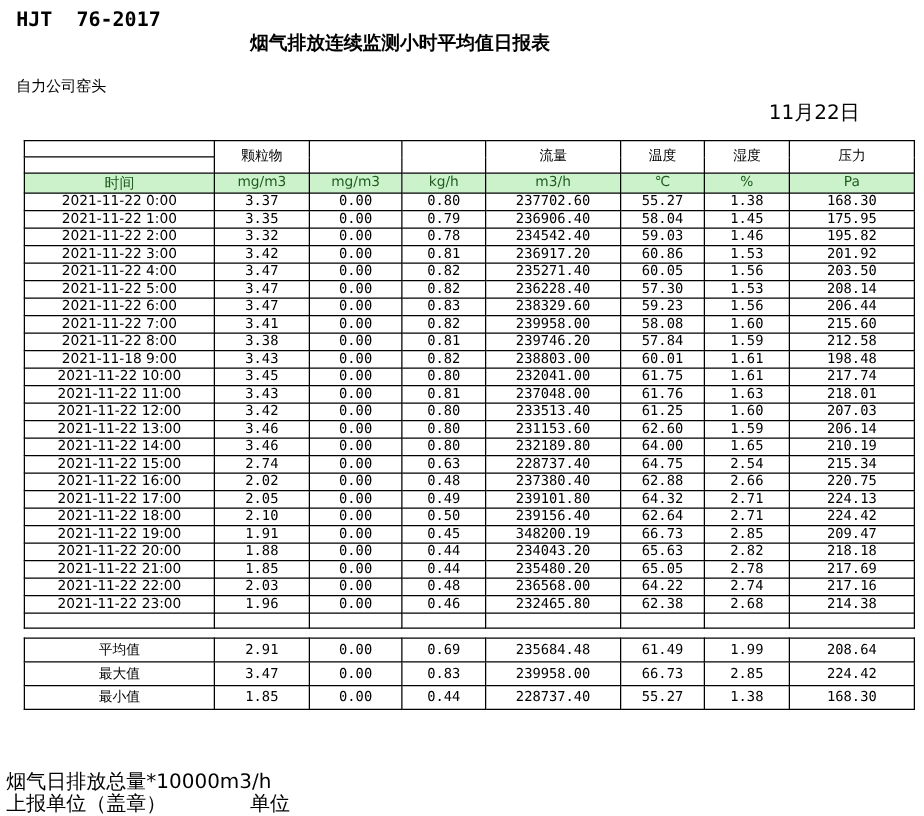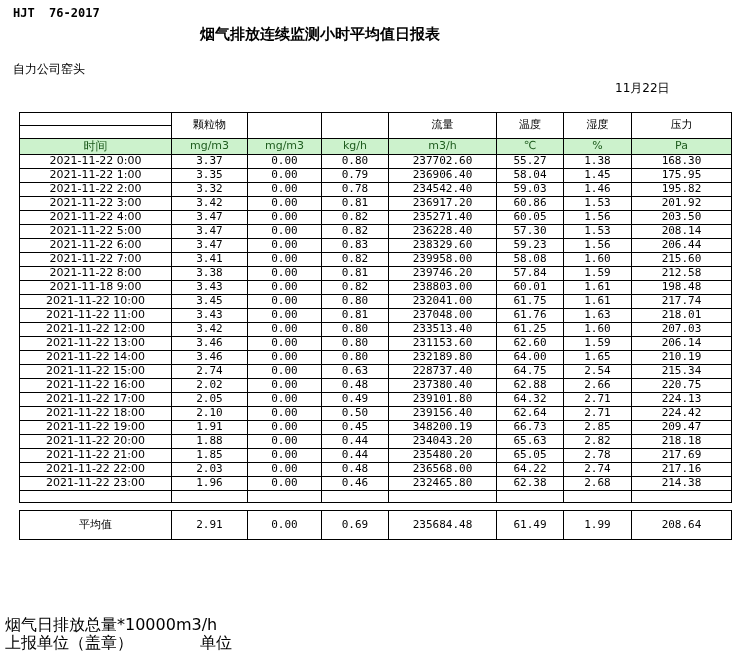--- a/index.html
+++ b/index.html
@@ -3,44 +3,44 @@
 <meta charset="utf-8">
 <style>
   :root { --hdr-bg:#ccf2cc; --hdr-text:#1e5c1e; }
   * { box-sizing:border-box; }
   html,body { margin:0; padding:0; }
   body {
     width:739px; height:653px; position:relative; background:#ffffff;
     font-family:"DejaVu Sans","Liberation Sans",sans-serif; color:#000;
   }
   .doc-code {
-    position:absolute; left:13px; top:6px; font-size:12px; font-weight:bold;
+    position:absolute; left:13px; top:6px; font-size:16px; font-weight:bold;
     font-family:"DejaVu Sans Mono","Liberation Mono",monospace; white-space:pre;
   }
   .title {
     position:absolute; left:0; top:25px; width:640px; text-align:center;
     font-size:15px; font-weight:bold;
   }
   .site { position:absolute; left:13px; top:61px; font-size:12px; font-weight:normal; }
-  .date { position:absolute; left:615px; top:80px; font-size:12px; }
+  .date { position:absolute; left:615px; top:80px; font-size:16px; }
   .table-wrap { position:absolute; left:19px; top:112px; width:712px; }
   table { border-collapse:collapse; table-layout:fixed; width:712px; }
   td,th {
     border:1px solid #000; padding:0 2px; text-align:center; font-weight:normal;
     overflow:hidden; white-space:nowrap; font-size:11px; line-height:1.1;
   }
   .hdr-a td, .hdr-a th { height:13px; }
   .hdr-b td { height:13px; }
   .unit-row td { height:16px; background:var(--hdr-bg); color:var(--hdr-text); }
   .unit-row .c-cjk { font-size:12px; }
   tbody.rows td { height:14px; font-family:"DejaVu Sans Mono","Liberation Mono",monospace; }
   tbody.rows td.c-label { font-family:"DejaVu Sans","Liberation Sans",sans-serif; }
   .blank-row td { height:12px; }
   .gap { height:7px; }
-  .summary-table tbody.rows td { height:29px; }
+  .summary-table tbody.rows td { height:19px; }
   .foot { position:absolute; font-size:16px; }
   .foot-note { left:5px; top:615px; }
   .foot-report-unit { left:5px; top:633px; }
   .foot-unit { left:200px; top:633px; }
 </style>
 </head>
 <body>
 
 <div class="doc-code">HJT  76-2017</div>
 <div class="title">烟气排放连续监测小时平均值日报表</div>
@@ -357,19 +357,39 @@
         <tr>
           <td class="c-label">平均值</td>
           <td class="c-num">2.91</td>
           <td class="c-num">0.00</td>
           <td class="c-num">0.69</td>
           <td class="c-num">235684.48</td>
           <td class="c-num">61.49</td>
           <td class="c-num">1.99</td>
           <td class="c-num">208.64</td>
         </tr>
+        <tr>
+          <td class="c-label">最大值</td>
+          <td class="c-num">3.47</td>
+          <td class="c-num">0.00</td>
+          <td class="c-num">0.83</td>
+          <td class="c-num">239958.00</td>
+          <td class="c-num">66.73</td>
+          <td class="c-num">2.85</td>
+          <td class="c-num">224.42</td>
+        </tr>
+        <tr>
+          <td class="c-label">最小值</td>
+          <td class="c-num">1.85</td>
+          <td class="c-num">0.00</td>
+          <td class="c-num">0.44</td>
+          <td class="c-num">228737.40</td>
+          <td class="c-num">55.27</td>
+          <td class="c-num">1.38</td>
+          <td class="c-num">168.30</td>
+        </tr>
       </tbody>
   </table>
 </div>
 
 <div class="foot foot-note">烟气日排放总量*10000m3/h</div>
 <div class="foot foot-report-unit">上报单位（盖章）</div>
 <div class="foot foot-unit">单位</div>
 
 </body></html>

